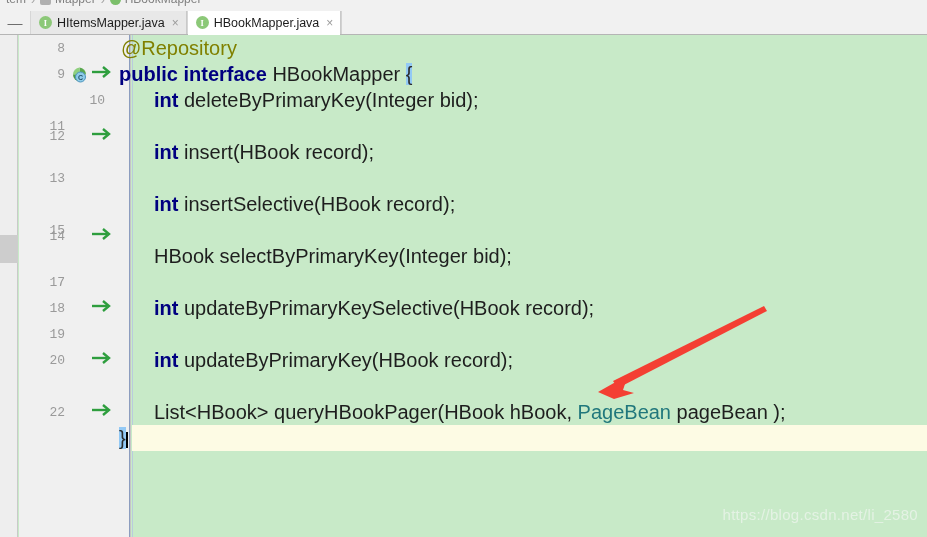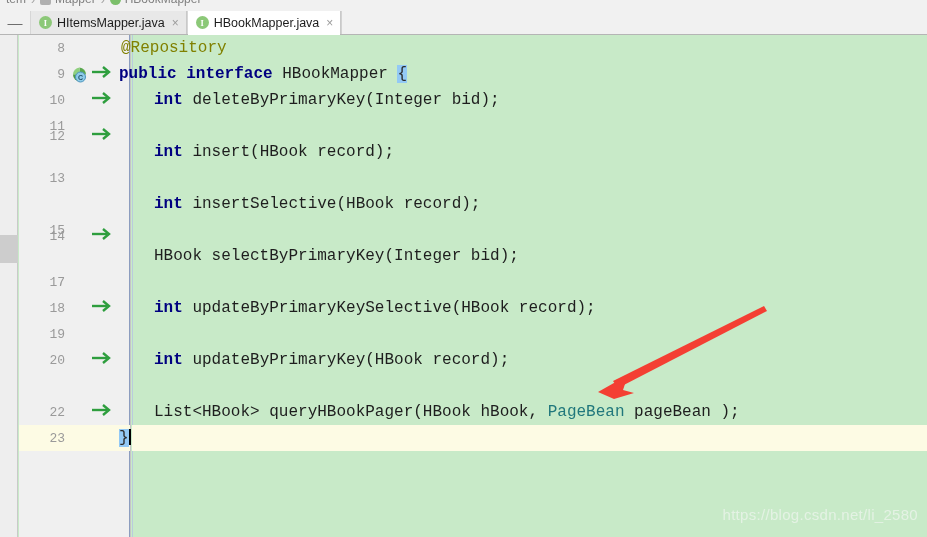--- a/index.html
+++ b/index.html
@@ -205,22 +205,22 @@
     flex: none;
   }
   .arrow-impl {
     display: block;
     flex: none;
   }
 
   .code-line {
     position: absolute;
     left: 0;
-    font-family: Liberation Mono, monospace;
-    font-size: 16px;
+    font-family: Liberation Sans, sans-serif;
+    font-size: 20px;
     color: #2b2b2b;
     white-space: pre;
     line-height: 26px;
     height: 26px;
   }
   .kw   { color: #000080; font-weight: bold; }
   .anno { color: #808000; }
   .typ  { color: #20777c; }
   .brace-hl { background: #93c9f5; }
   .plain { color: #1e1e1e; }
@@ -327,21 +327,21 @@
           </span>
           <span class="arrow-impl">
             <svg width="22" height="18" viewBox="0 0 22 18">
               <line x1="1" y1="9" x2="16" y2="9" stroke="#2e9e3e" stroke-width="2.4"></line>
               <polyline points="12,4 18,9 12,14" fill="none" stroke="#2e9e3e" stroke-width="2.4"></polyline>
             </svg>
           </span>
         </span>
       </div>
 
-      <div class="row" style="top:52px;">
+      <div class="row" style="top:52px;margin-left:40px;">
         <span class="lineno">10</span>
         <span class="gutter-icons" style="left:72px;">
           <span class="arrow-impl">
             <svg width="22" height="18" viewBox="0 0 22 18">
               <line x1="1" y1="9" x2="16" y2="9" stroke="#2e9e3e" stroke-width="2.4"></line>
               <polyline points="12,4 18,9 12,14" fill="none" stroke="#2e9e3e" stroke-width="2.4"></polyline>
             </svg>
           </span>
         </span>
       </div>
@@ -421,23 +421,20 @@
         <span class="gutter-icons" style="left:72px;">
           <span class="arrow-impl">
             <svg width="22" height="18" viewBox="0 0 22 18">
               <line x1="1" y1="9" x2="16" y2="9" stroke="#2e9e3e" stroke-width="2.4"></line>
               <polyline points="12,4 18,9 12,14" fill="none" stroke="#2e9e3e" stroke-width="2.4"></polyline>
             </svg>
           </span>
         </span>
       </div>
 
-      <div class="row caret-row" style="top:390px;">
-        <span class="lineno">23</span>
-      </div>
     </div>
 
     <div class="code-area">
       <div class="code-fold-bar"></div>
 
       <div class="row caret-row" style="top:390px;"></div>
 
       <div class="code-line" style="top:0px; left:-11px;"><span class="anno">@Repository</span></div>
 
       <div class="code-line" style="top:26px; left:-13px;"><span class="kw">public interface </span><span class="plain">HBookMapper </span><span class="brace-hl">{</span></div>

